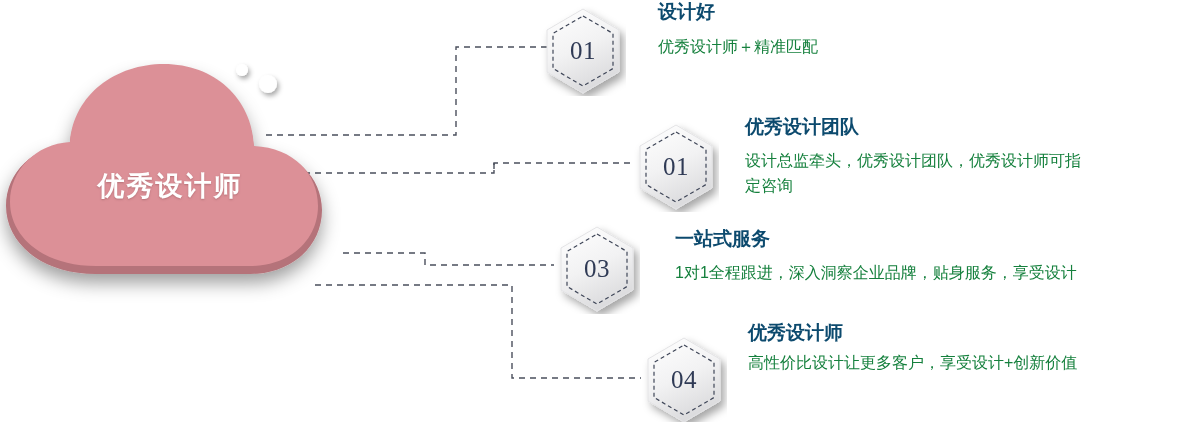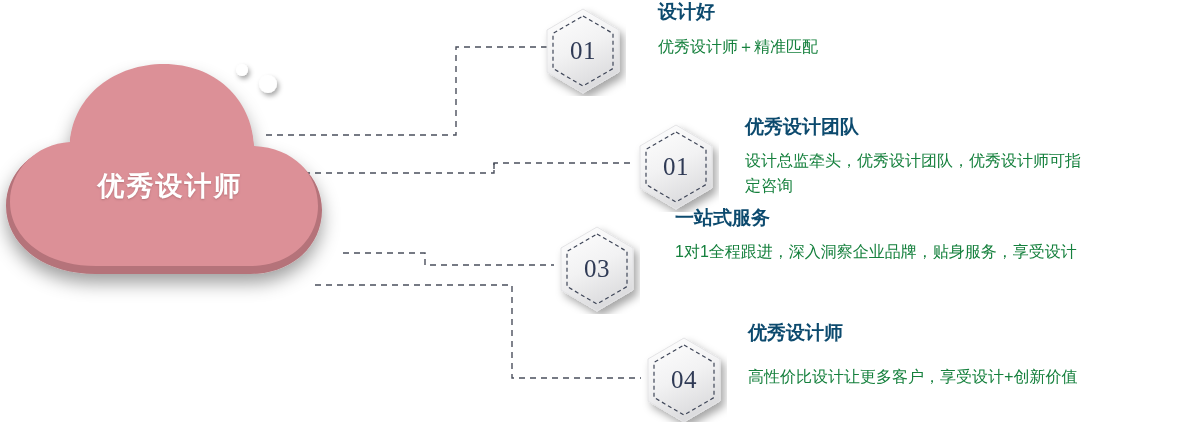--- a/index.html
+++ b/index.html
@@ -168,23 +168,23 @@
   <div class="item-text" style="left:658px;top:2px;">
     <div class="item-head">设计好</div>
     <div class="item-body" style="margin-top:9px;">优秀设计师＋精准匹配</div>
   </div>
 
   <div class="item-text" style="left:745px;top:117px;">
     <div class="item-head">优秀设计团队</div>
     <div class="item-body wrapped" style="margin-top:8px;">设计总监牵头，优秀设计团队，优秀设计师可指定咨询</div>
   </div>
 
-  <div class="item-text" style="left:675px;top:208px;">
+  <div class="item-text" style="left:675px;top:229px;">
     <div class="item-head">一站式服务</div>
     <div class="item-body" style="margin-top:8px;">1对1全程跟进，深入洞察企业品牌，贴身服务，享受设计</div>
   </div>
 
   <div class="item-text" style="left:748px;top:323px;">
     <div class="item-head">优秀设计师</div>
-    <div class="item-body" style="margin-top:19px;font-family:Liberation Mono, monospace;">高性价比设计让更多客户，享受设计+创新价值</div>
+    <div class="item-body" style="margin-top:4px;">高性价比设计让更多客户，享受设计+创新价值</div>
   </div>
 
 </div>
 
 </body></html>

